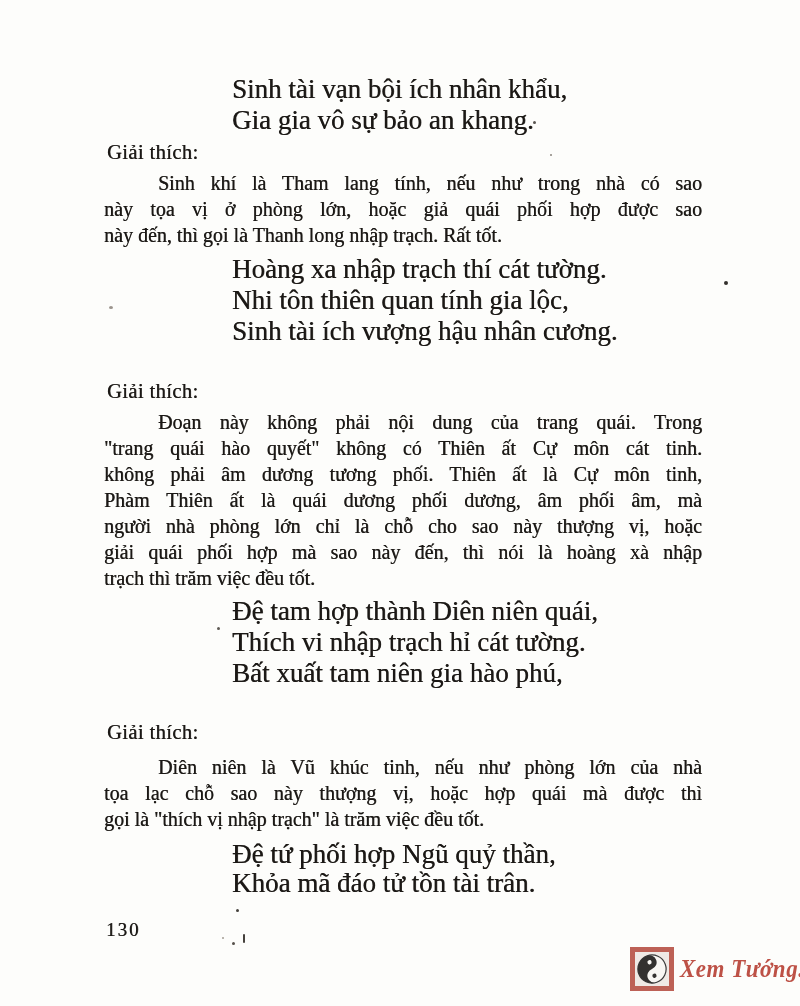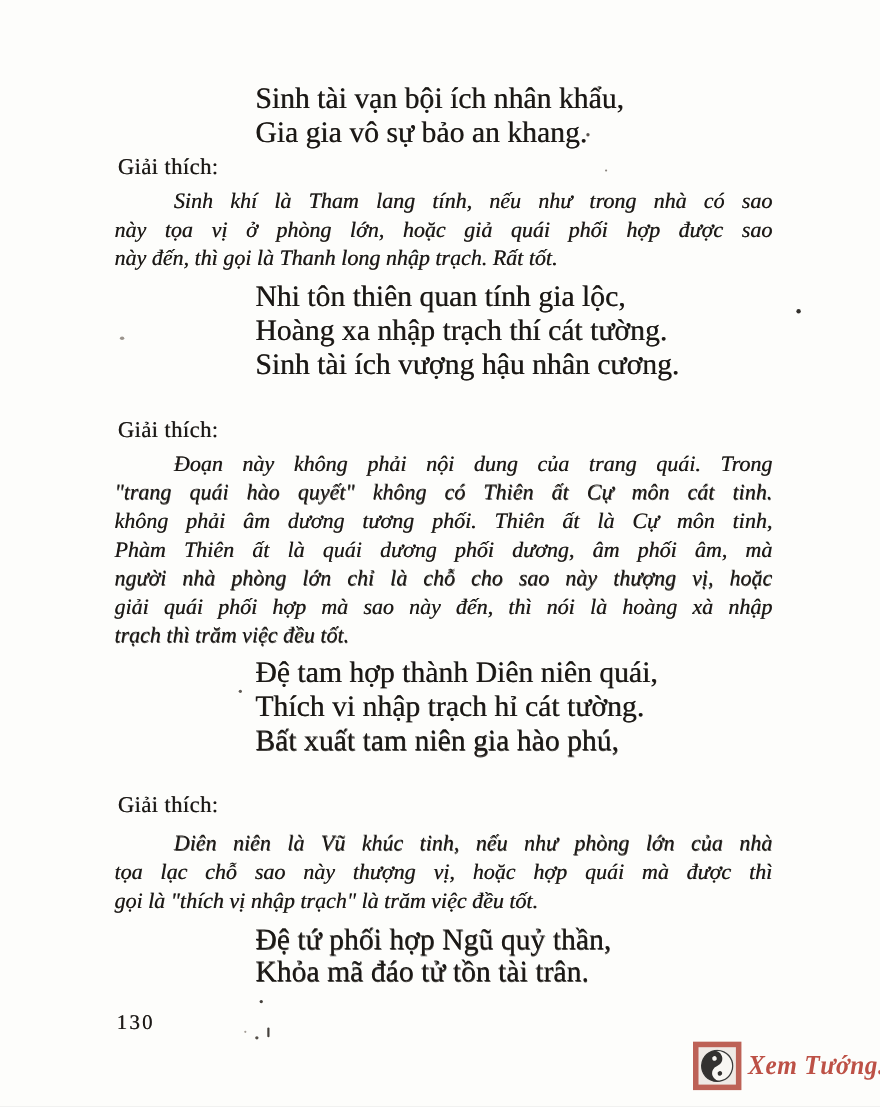--- a/index.html
+++ b/index.html
@@ -36,21 +36,20 @@
   .para{
     position:absolute;left:104px;width:598px;
     font-size:20px;line-height:26px;
   }
   .p1{top:170px;}
   .p2{top:409px;}
   .p3{top:754px;}
   .jline{
     text-align:justify;
     text-align-last:justify;
-    font-style:italic;
   }
   .jline.first{text-indent:54px;}
   .jline.last{text-align-last:left;}
   .pageno{
     position:absolute;left:106px;top:919px;
     font-size:19px;letter-spacing:2px;
   }
   
   .speck{position:absolute;background:#444;border-radius:50%;}
   
@@ -86,22 +85,22 @@
 
   <div class="glabel l1">Giải thích:</div>
 
   <div class="para p1">
     <div class="jline first">Sinh khí là Tham lang tính, nếu như trong nhà có sao</div>
     <div class="jline">này tọa vị ở phòng lớn, hoặc giả quái phối hợp được sao</div>
     <div class="jline last">này đến, thì gọi là Thanh long nhập trạch. Rất tốt.</div>
   </div>
 
   <div class="verse v2">
+    <div class="vline">Hoàng xa nhập trạch thí cát tường.</div>
     <div class="vline">Nhi tôn thiên quan tính gia lộc,</div>
-    <div class="vline">Hoàng xa nhập trạch thí cát tường.</div>
     <div class="vline">Sinh tài ích vượng hậu nhân cương.</div>
   </div>
 
   <div class="glabel l2">Giải thích:</div>
 
   <div class="para p2">
     <div class="jline first">Đoạn này không phải nội dung của trang quái. Trong</div>
     <div class="jline">"trang quái hào quyết" không có Thiên ất Cự môn cát tinh.</div>
     <div class="jline">không phải âm dương tương phối. Thiên ất là Cự môn tinh,</div>
     <div class="jline">Phàm Thiên ất là quái dương phối dương, âm phối âm, mà</div>

